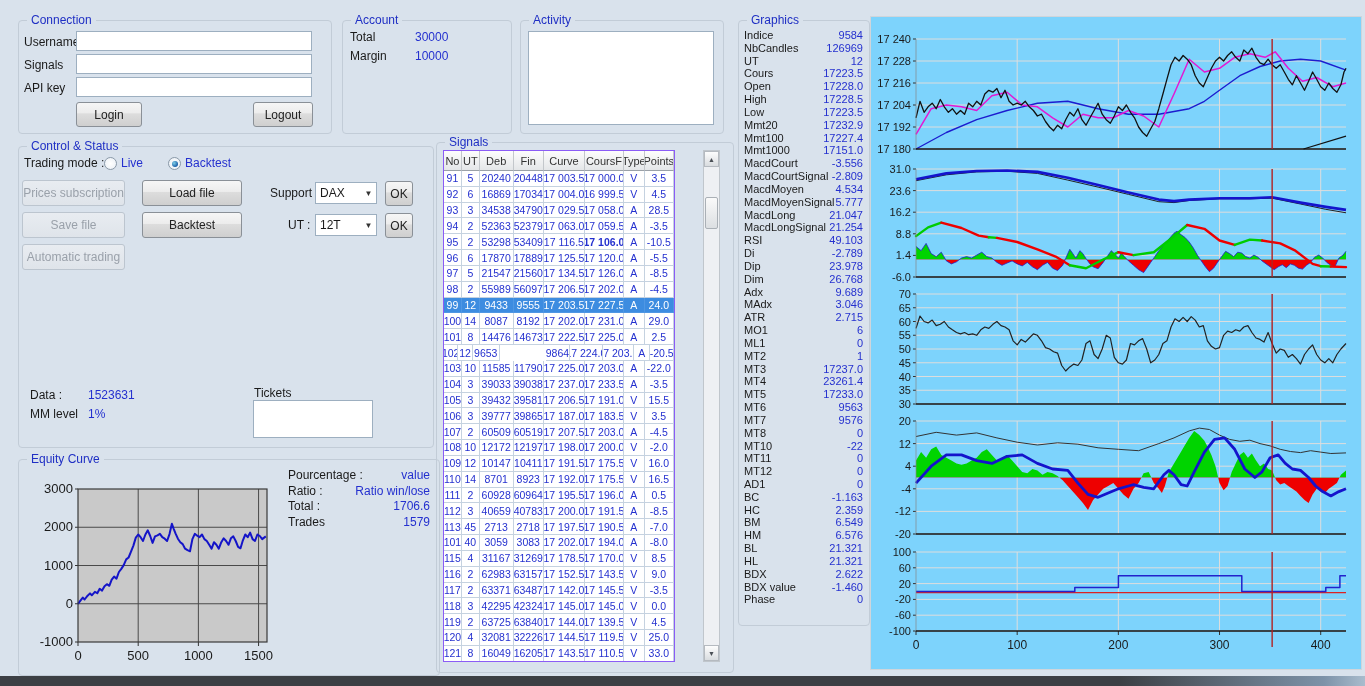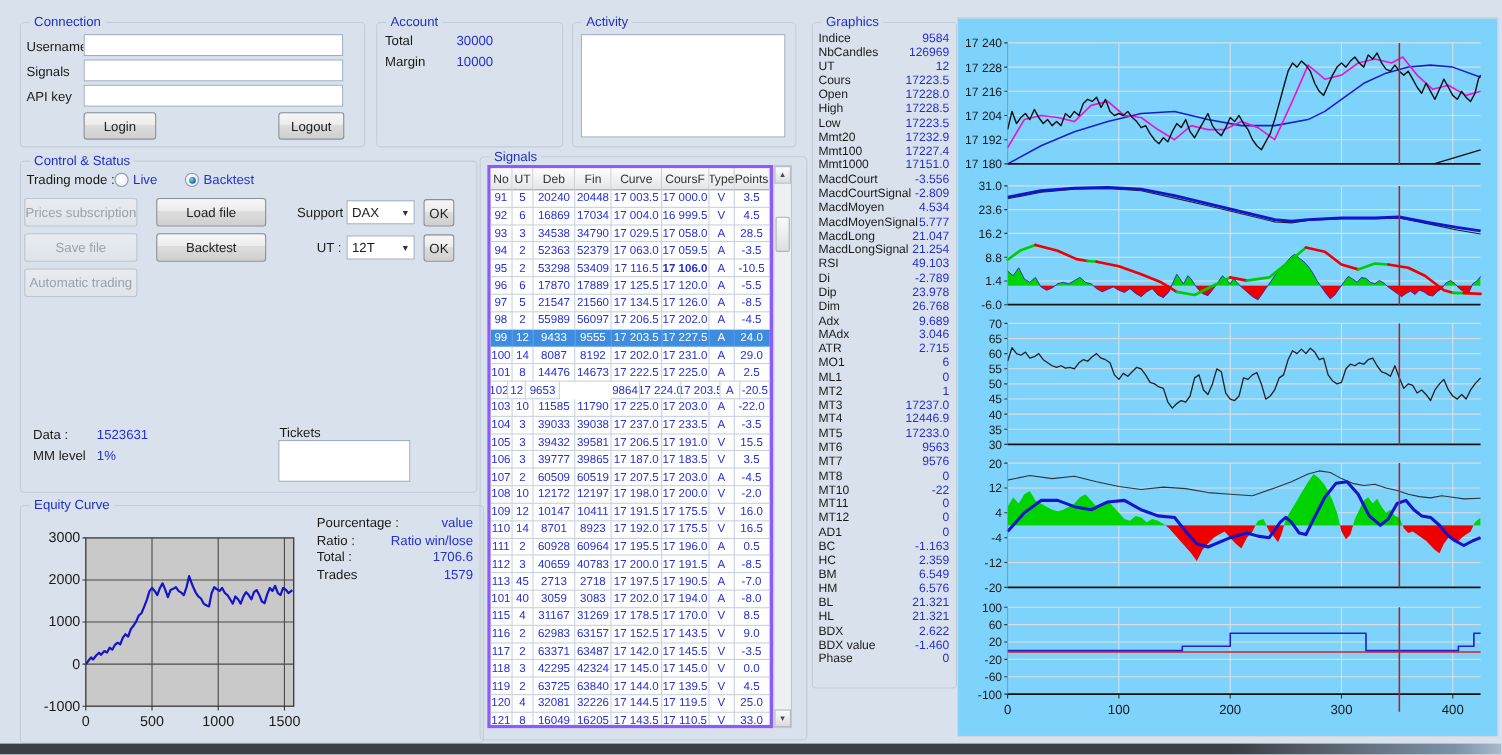--- a/index.html
+++ b/index.html
@@ -18,21 +18,21 @@
   .radio{position:absolute;width:13px;height:13px;border-radius:50%;border:1px solid #8a99a8;background:radial-gradient(#ffffff,#e8eef4);box-sizing:border-box;}
   .radio.checked::after{content:"";position:absolute;left:2.5px;top:2.5px;width:6px;height:6px;border-radius:50%;background:radial-gradient(circle at 35% 35%,#7fd0e8,#1b5fa8 70%);}
   .radio-label{position:absolute;color:#2430cf;font-size:12px;}
   .lbl{position:absolute;color:#1a1a1a;font-size:12px;}
   .val{position:absolute;color:#2430cf;font-size:12px;}
   
   .combo{position:absolute;background:#fff;border:1px solid #9dafc0;box-sizing:border-box;display:flex;align-items:center;}
   .combo .ctext{flex:1;padding-left:4px;font-size:12px;color:#1a1a1a;}
   .combo .carrow{width:15px;text-align:center;font-size:8px;color:#333;}
   
-  #signals-table{position:absolute;left:443px;top:150px;width:260px;height:512px;border:3px solid #8b5cf6;background:#fff;box-sizing:border-box;overflow:hidden;}
+  #signals-table{position:absolute;left:443px;top:150px;width:232px;height:512px;border:1px solid #8b5cf6;background:#fff;box-sizing:border-box;overflow:hidden;}
   .sig-row{display:flex;height:15.84px;box-sizing:border-box;}
   .sig-cell{box-sizing:border-box;border-right:1px solid #c5d2e0;border-bottom:1px solid #c5d2e0;font-size:10.5px;color:#2430cf;display:flex;align-items:center;justify-content:center;overflow:hidden;white-space:nowrap;}
   .sig-row.header{height:20px;}
   .sig-row.header .sig-cell{background:linear-gradient(#fdfdfd,#e4e6e8);border-right:1px solid #c3c7cb;border-bottom:1px solid #9aa1a8;color:#333;font-size:11px;}
   .sig-row.selected .sig-cell{background:#3d8ce0;color:#fff;border-right:1px solid #4f97e4;border-bottom:1px solid #4f97e4;}
   
   #sig-scroll{position:absolute;left:703px;top:150px;width:17px;height:512px;background:#eef0f3;border:1px solid #c0c6cc;box-sizing:border-box;}
   .sb-btn{position:absolute;left:0;width:15px;height:16px;background:linear-gradient(#fdfdfd,#d9dcdf);border:1px solid #b5bac0;box-sizing:border-box;display:flex;align-items:center;justify-content:center;font-size:7px;color:#4a4f55;}
   #sb-thumb{position:absolute;left:1px;top:46px;width:13px;height:32px;background:linear-gradient(#fafafa,#dcdfe2);border:1px solid #aab0b6;border-radius:2px;box-sizing:border-box;}
   
@@ -601,21 +601,21 @@
     <div class="gitem">
       <span class="gl">MT2</span>
       <span class="gv">1</span>
     </div>
     <div class="gitem">
       <span class="gl">MT3</span>
       <span class="gv">17237.0</span>
     </div>
     <div class="gitem">
       <span class="gl">MT4</span>
-      <span class="gv">12446.9</span>
+      <span class="gv">23261.4</span>
     </div>
     <div class="gitem">
       <span class="gl">MT5</span>
       <span class="gv">17233.0</span>
     </div>
     <div class="gitem">
       <span class="gl">MT6</span>
       <span class="gv">9563</span>
     </div>
     <div class="gitem">

